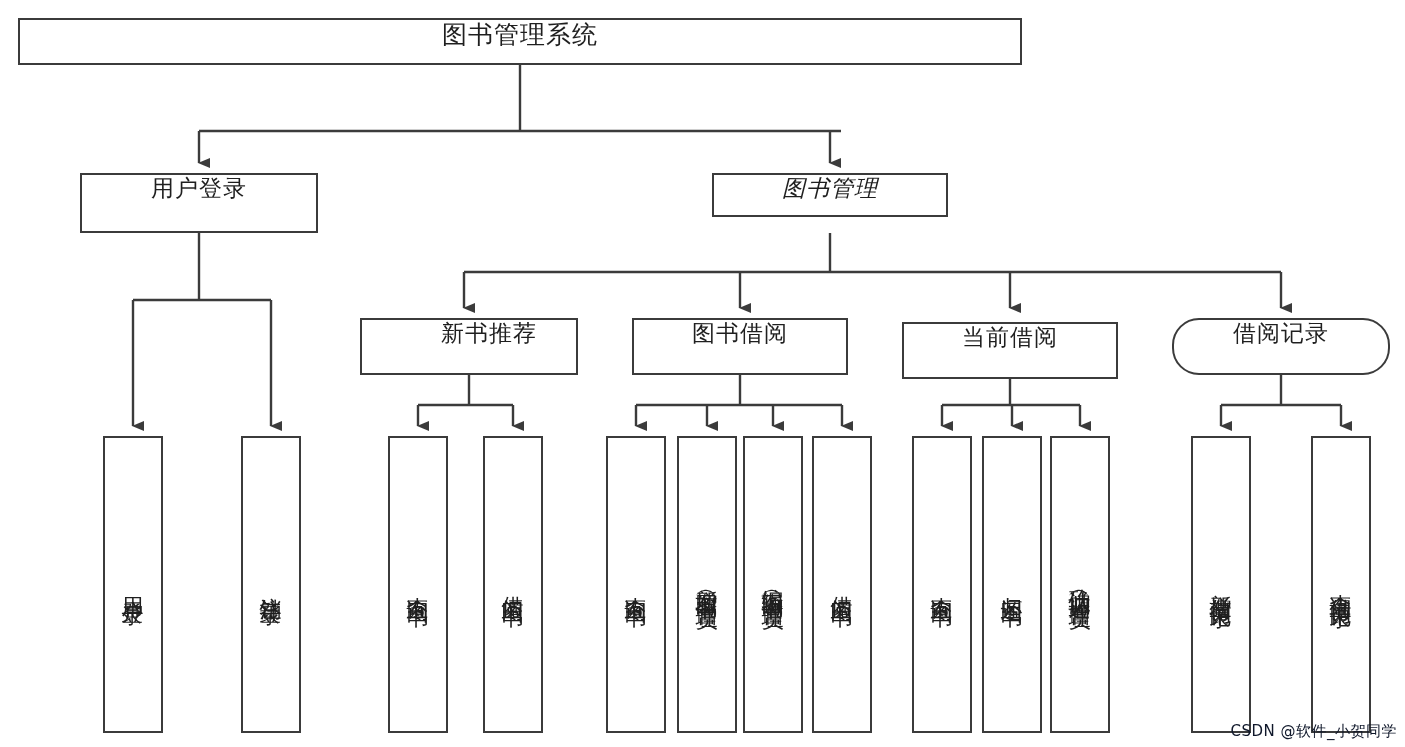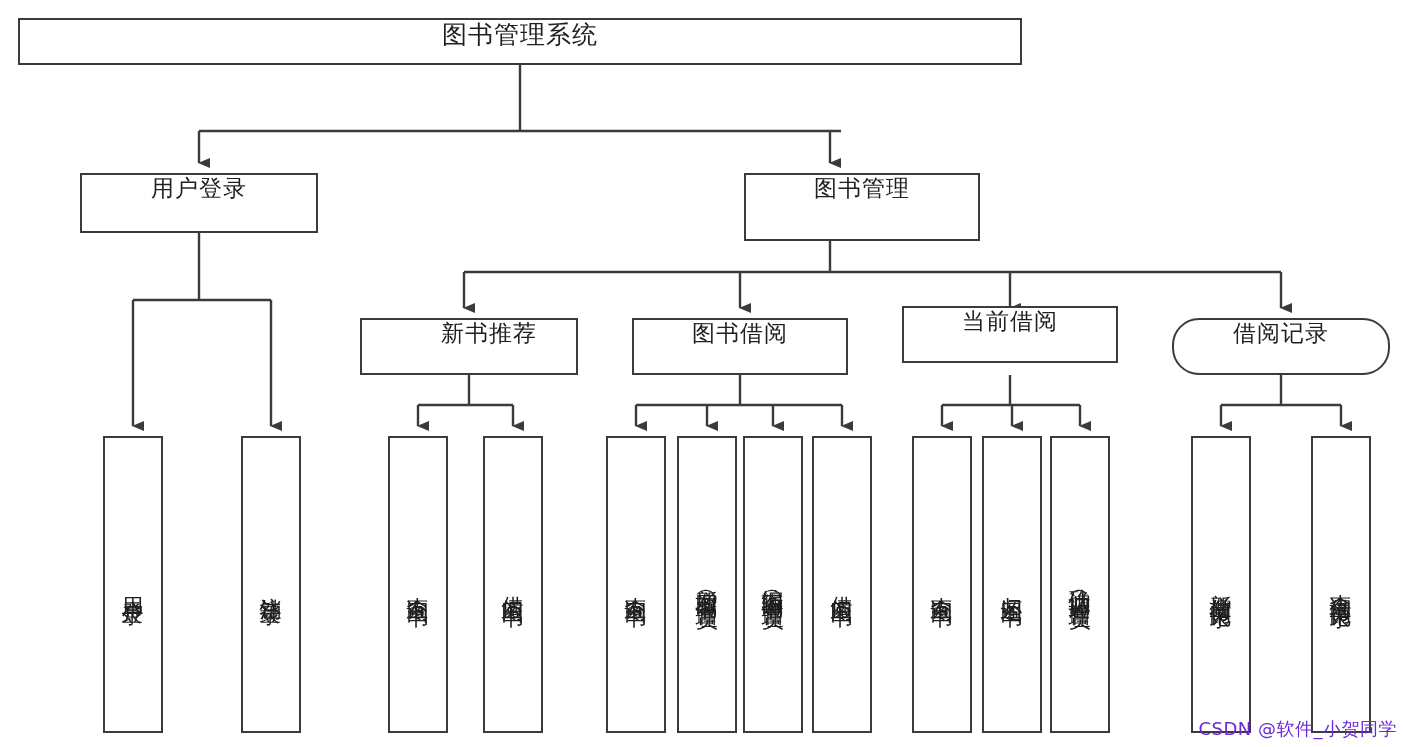--- a/index.html
+++ b/index.html
@@ -33,21 +33,21 @@
   .node.leaf .node-label{
     writing-mode:vertical-rl;
     text-orientation:upright;
     white-space:nowrap;
     line-height:1.05;
     letter-spacing:3px;
   }
 
   .watermark{
     position:absolute;right:8px;bottom:6px;
-    font-size:18px;color:#6d28d9;letter-spacing:0.5px;
+    font-size:15px;color:#0f172a;letter-spacing:0.5px;
     white-space:nowrap;user-select:none;
   }
 </style>
 </head>
 <body>
 
 <svg id="canvas" viewBox="0 0 1405 747" xmlns="http://www.w3.org/2000/svg">
   <defs>
     <marker id="ah" viewBox="0 0 10 12" refX="5" refY="11" markerWidth="10" markerHeight="12" orient="auto-start-reverse" markerUnits="userSpaceOnUse">
       <path class="arrowhead" d="M0,0 L10,0 L5,12 Z"></path>
@@ -96,33 +96,33 @@
 </svg>
 
 <div class="node root" style="left:18px;top:18px;width:1004px;height:47px;">
   <span class="node-label">图书管理系统</span>
 </div>
 
 <div class="node lvl2" style="left:80px;top:173px;width:238px;height:60px;">
   <span class="node-label">用户登录</span>
 </div>
 
-<div class="node lvl2" style="left:744px;top:173px;width:236px;height:68px;">
+<div class="node lvl2" style="left:712px;top:173px;width:236px;height:44px;font-style:italic;">
   <span class="node-label">图书管理</span>
 </div>
 
 <div class="node lvl3" style="left:360px;top:318px;width:218px;height:57px;padding-left:40px;">
   <span class="node-label">新书推荐</span>
 </div>
 
 <div class="node lvl3" style="left:632px;top:318px;width:216px;height:57px;">
   <span class="node-label">图书借阅</span>
 </div>
 
-<div class="node lvl3" style="left:902px;top:306px;width:216px;height:57px;">
+<div class="node lvl3" style="left:902px;top:322px;width:216px;height:57px;">
   <span class="node-label">当前借阅</span>
 </div>
 
 <div class="node lvl3" style="left:1172px;top:318px;width:218px;height:57px;border-radius:27px;">
   <span class="node-label">借阅记录</span>
 </div>
 
 <div class="node leaf" style="left:103px;top:436px;width:60px;height:297px;">
   <span class="node-label">用户登录</span>
 </div>

